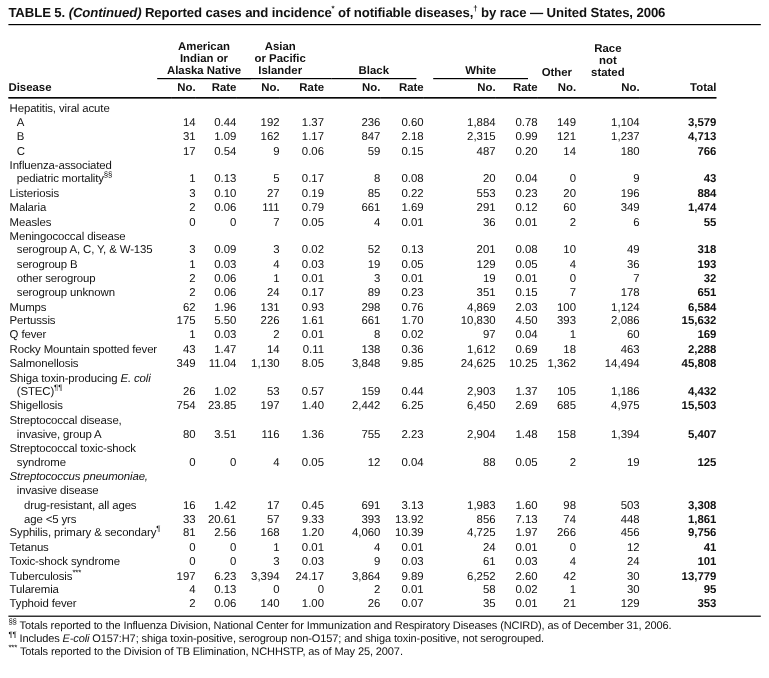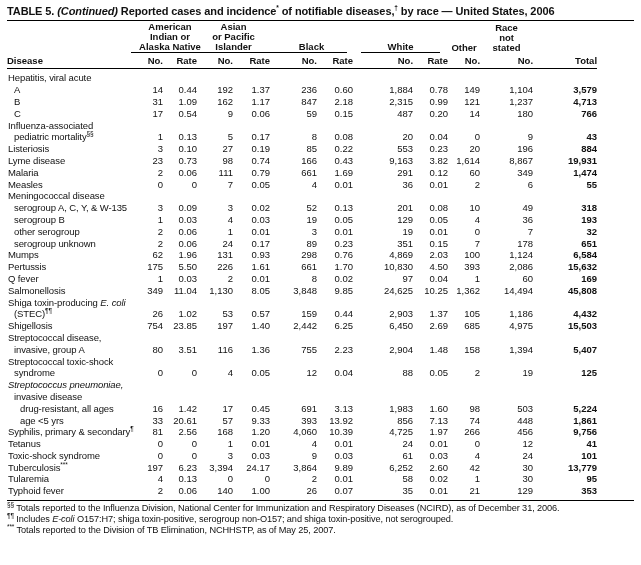--- a/index.html
+++ b/index.html
@@ -13,21 +13,21 @@
   
   .title{
     font-size:11px;font-weight:bold;line-height:12px;
     padding:1px 0 3px 0;border-bottom:1.5px solid #000;
     white-space:nowrap;letter-spacing:-0.1px;
   }
   .title em{font-style:italic;}
   sup{font-size:6.5px;vertical-align:super;line-height:0;}
 
   
-  table{border-collapse:collapse;table-layout:fixed;width:590px;margin-top:1px;}
+  table{border-collapse:collapse;table-layout:fixed;width:590px;margin-top:14px;}
   th,td{padding:0;white-space:nowrap;}
   thead th{font-size:9.5px;font-weight:bold;vertical-align:bottom;}
   .grp{text-align:center;line-height:9.8px;padding-bottom:1px;}
   .grp.u{border-bottom:1px solid #000;}
   .g1{margin:0 -12px;}
   .g2{margin:0 -6px;}
   .g3{margin:0 6px;}
   .g4{margin:0 8px;}
   .colrow th{border-bottom:1.5px solid #000;padding:2px 0 2px 0;font-size:9.5px;}
   .colrow .num{text-align:right;}
@@ -219,34 +219,20 @@
           <td class="num">0.19</td>
           <td class="num">85</td>
           <td class="num">0.22</td>
           <td class="num">553</td>
           <td class="num">0.23</td>
           <td class="num">20</td>
           <td class="num">196</td>
           <td class="num total">884</td>
         </tr>
         <tr>
-          <td class="lbl ind0"><span>Lyme disease</span></td>
-          <td class="num">23</td>
-          <td class="num">0.73</td>
-          <td class="num">98</td>
-          <td class="num">0.74</td>
-          <td class="num">166</td>
-          <td class="num">0.43</td>
-          <td class="num">9,163</td>
-          <td class="num">3.82</td>
-          <td class="num">1,614</td>
-          <td class="num">8,867</td>
-          <td class="num total">19,931</td>
-        </tr>
-        <tr>
           <td class="lbl ind0"><span>Malaria</span></td>
           <td class="num">2</td>
           <td class="num">0.06</td>
           <td class="num">111</td>
           <td class="num">0.79</td>
           <td class="num">661</td>
           <td class="num">1.69</td>
           <td class="num">291</td>
           <td class="num">0.12</td>
           <td class="num">60</td>
@@ -373,20 +359,34 @@
           <td class="num">0.01</td>
           <td class="num">8</td>
           <td class="num">0.02</td>
           <td class="num">97</td>
           <td class="num">0.04</td>
           <td class="num">1</td>
           <td class="num">60</td>
           <td class="num total">169</td>
         </tr>
         <tr>
+          <td class="lbl ind0"><span>Rocky Mountain spotted fever</span></td>
+          <td class="num">43</td>
+          <td class="num">1.47</td>
+          <td class="num">14</td>
+          <td class="num">0.11</td>
+          <td class="num">138</td>
+          <td class="num">0.36</td>
+          <td class="num">1,612</td>
+          <td class="num">0.69</td>
+          <td class="num">18</td>
+          <td class="num">463</td>
+          <td class="num total">2,288</td>
+        </tr>
+        <tr>
           <td class="lbl ind0"><span>Salmonellosis</span></td>
           <td class="num">349</td>
           <td class="num">11.04</td>
           <td class="num">1,130</td>
           <td class="num">8.05</td>
           <td class="num">3,848</td>
           <td class="num">9.85</td>
           <td class="num">24,625</td>
           <td class="num">10.25</td>
           <td class="num">1,362</td>
@@ -524,21 +524,21 @@
           <td class="num">16</td>
           <td class="num">1.42</td>
           <td class="num">17</td>
           <td class="num">0.45</td>
           <td class="num">691</td>
           <td class="num">3.13</td>
           <td class="num">1,983</td>
           <td class="num">1.60</td>
           <td class="num">98</td>
           <td class="num">503</td>
-          <td class="num total">5,224</td>
+          <td class="num total">3,308</td>
         </tr>
         <tr>
           <td class="lbl ind2"><span>age &lt;5 yrs</span></td>
           <td class="num">33</td>
           <td class="num">20.61</td>
           <td class="num">57</td>
           <td class="num">9.33</td>
           <td class="num">393</td>
           <td class="num">13.92</td>
           <td class="num">856</td>

